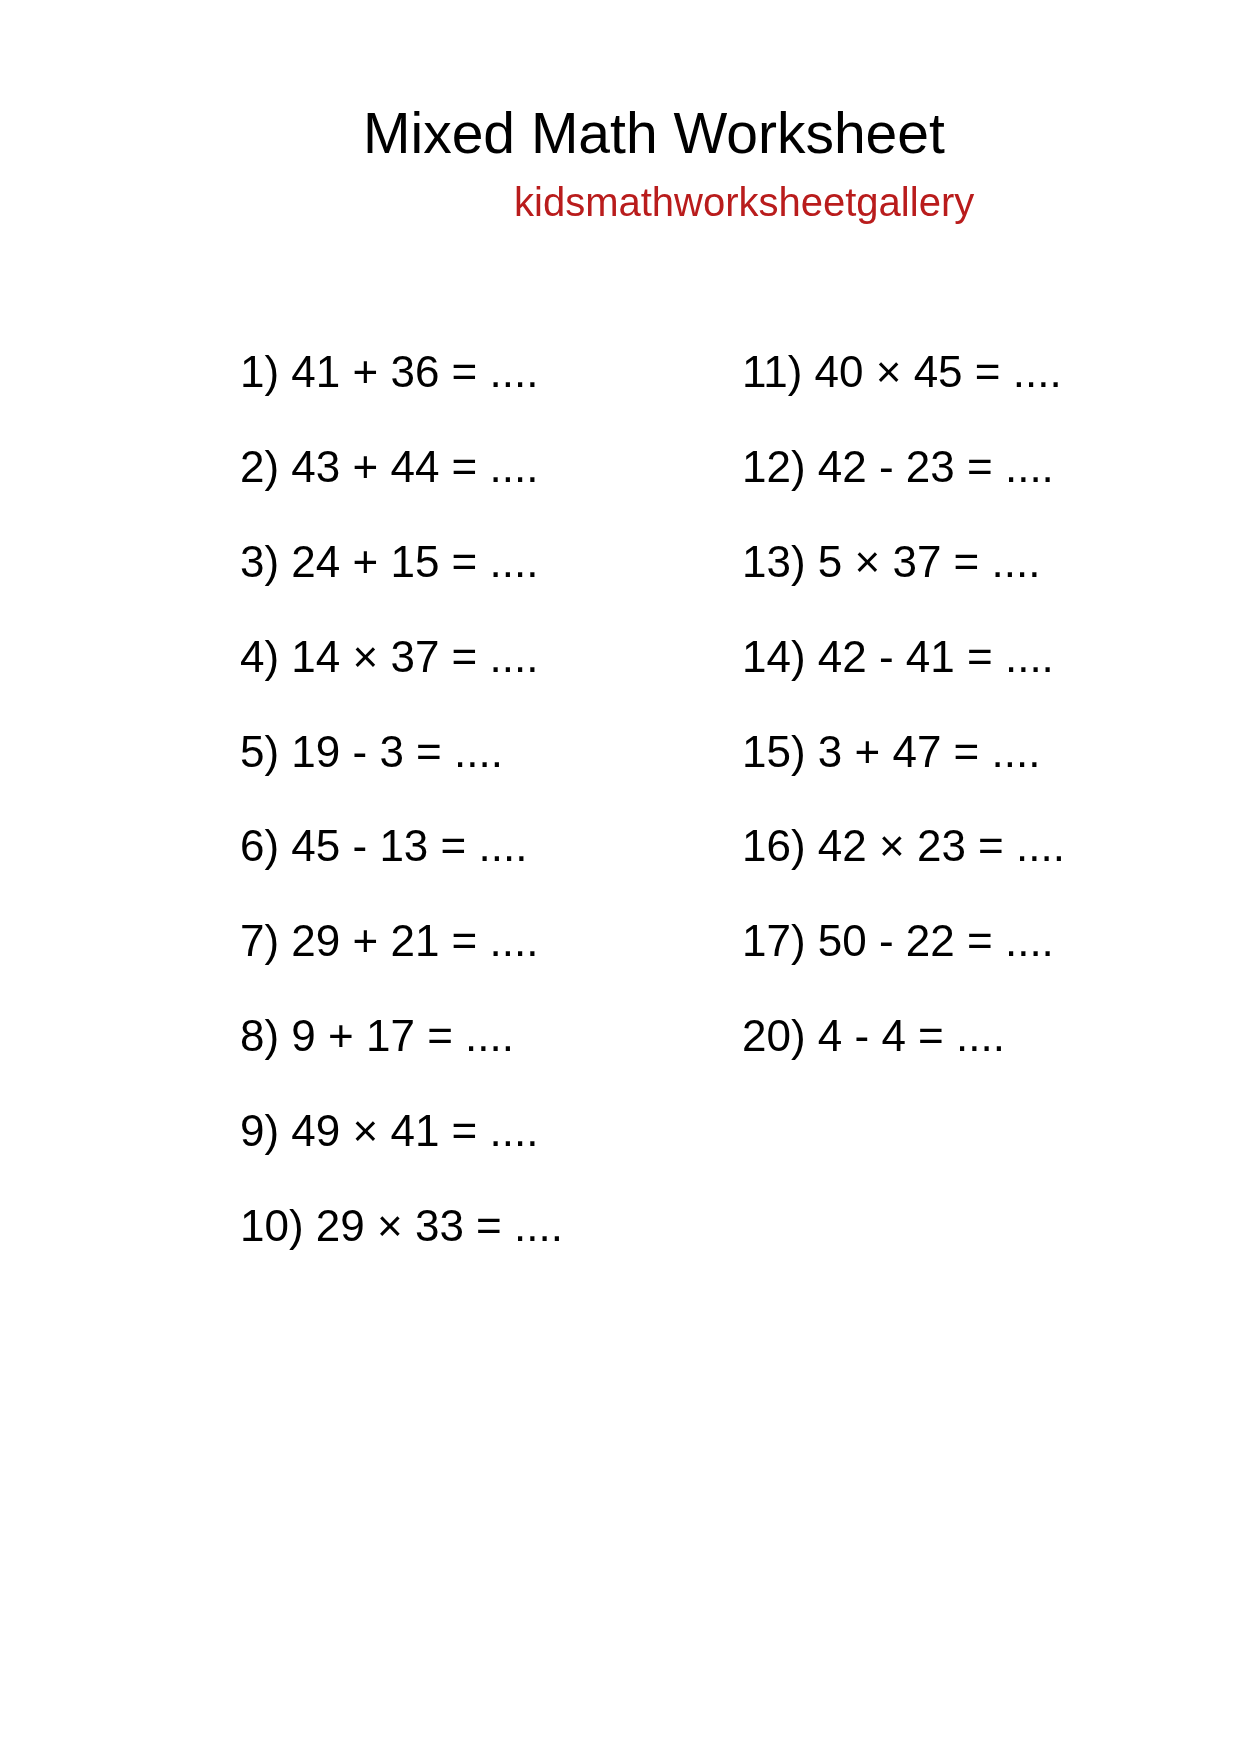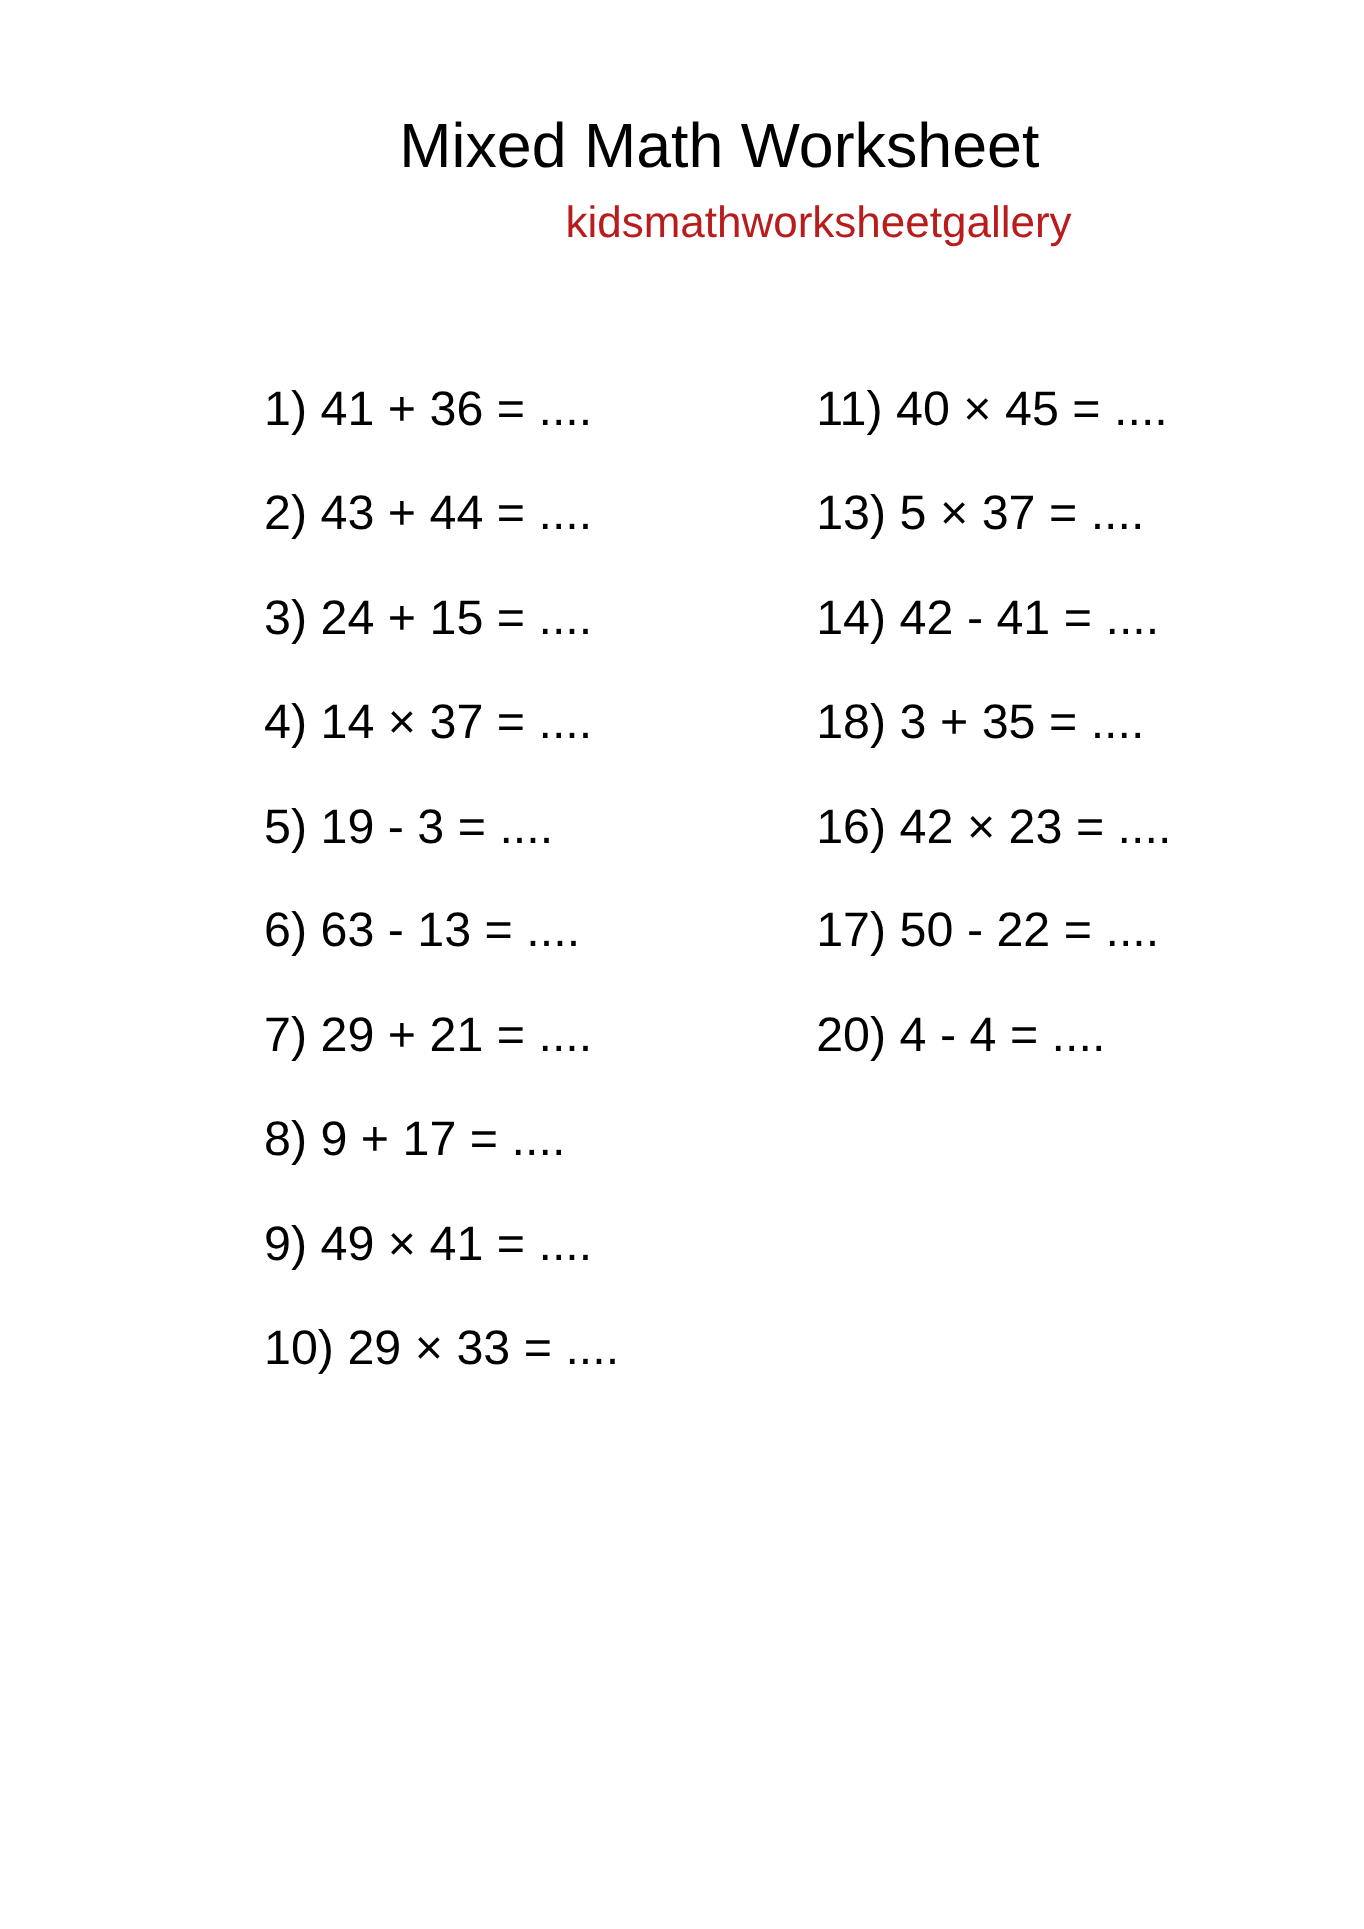--- a/index.html
+++ b/index.html
@@ -71,29 +71,30 @@
   <h1 class="title">Mixed Math Worksheet</h1>
   <div class="subtitle">kidsmathworksheetgallery</div>
 
   <div class="problems">
     <div class="col left">
       <div class="problem">1) 41 + 36 = ....</div>
       <div class="problem">2) 43 + 44 = ....</div>
       <div class="problem">3) 24 + 15 = ....</div>
       <div class="problem">4) 14 × 37 = ....</div>
       <div class="problem">5) 19 - 3 = ....</div>
-      <div class="problem">6) 63 - 13 = ....</div>
+      <div class="problem">6) 45 - 13 = ....</div>
       <div class="problem">7) 29 + 21 = ....</div>
       <div class="problem">8) 9 + 17 = ....</div>
       <div class="problem">9) 49 × 41 = ....</div>
       <div class="problem">10) 29 × 33 = ....</div>
     </div>
     <div class="col right">
       <div class="problem">11) 40 × 45 = ....</div>
+      <div class="problem">12) 42 - 23 = ....</div>
       <div class="problem">13) 5 × 37 = ....</div>
       <div class="problem">14) 42 - 41 = ....</div>
-      <div class="problem">18) 3 + 35 = ....</div>
+      <div class="problem">15) 3 + 47 = ....</div>
       <div class="problem">16) 42 × 23 = ....</div>
       <div class="problem">17) 50 - 22 = ....</div>
       <div class="problem">20) 4 - 4 = ....</div>
     </div>
   </div>
 </div>
 
 </body></html>

